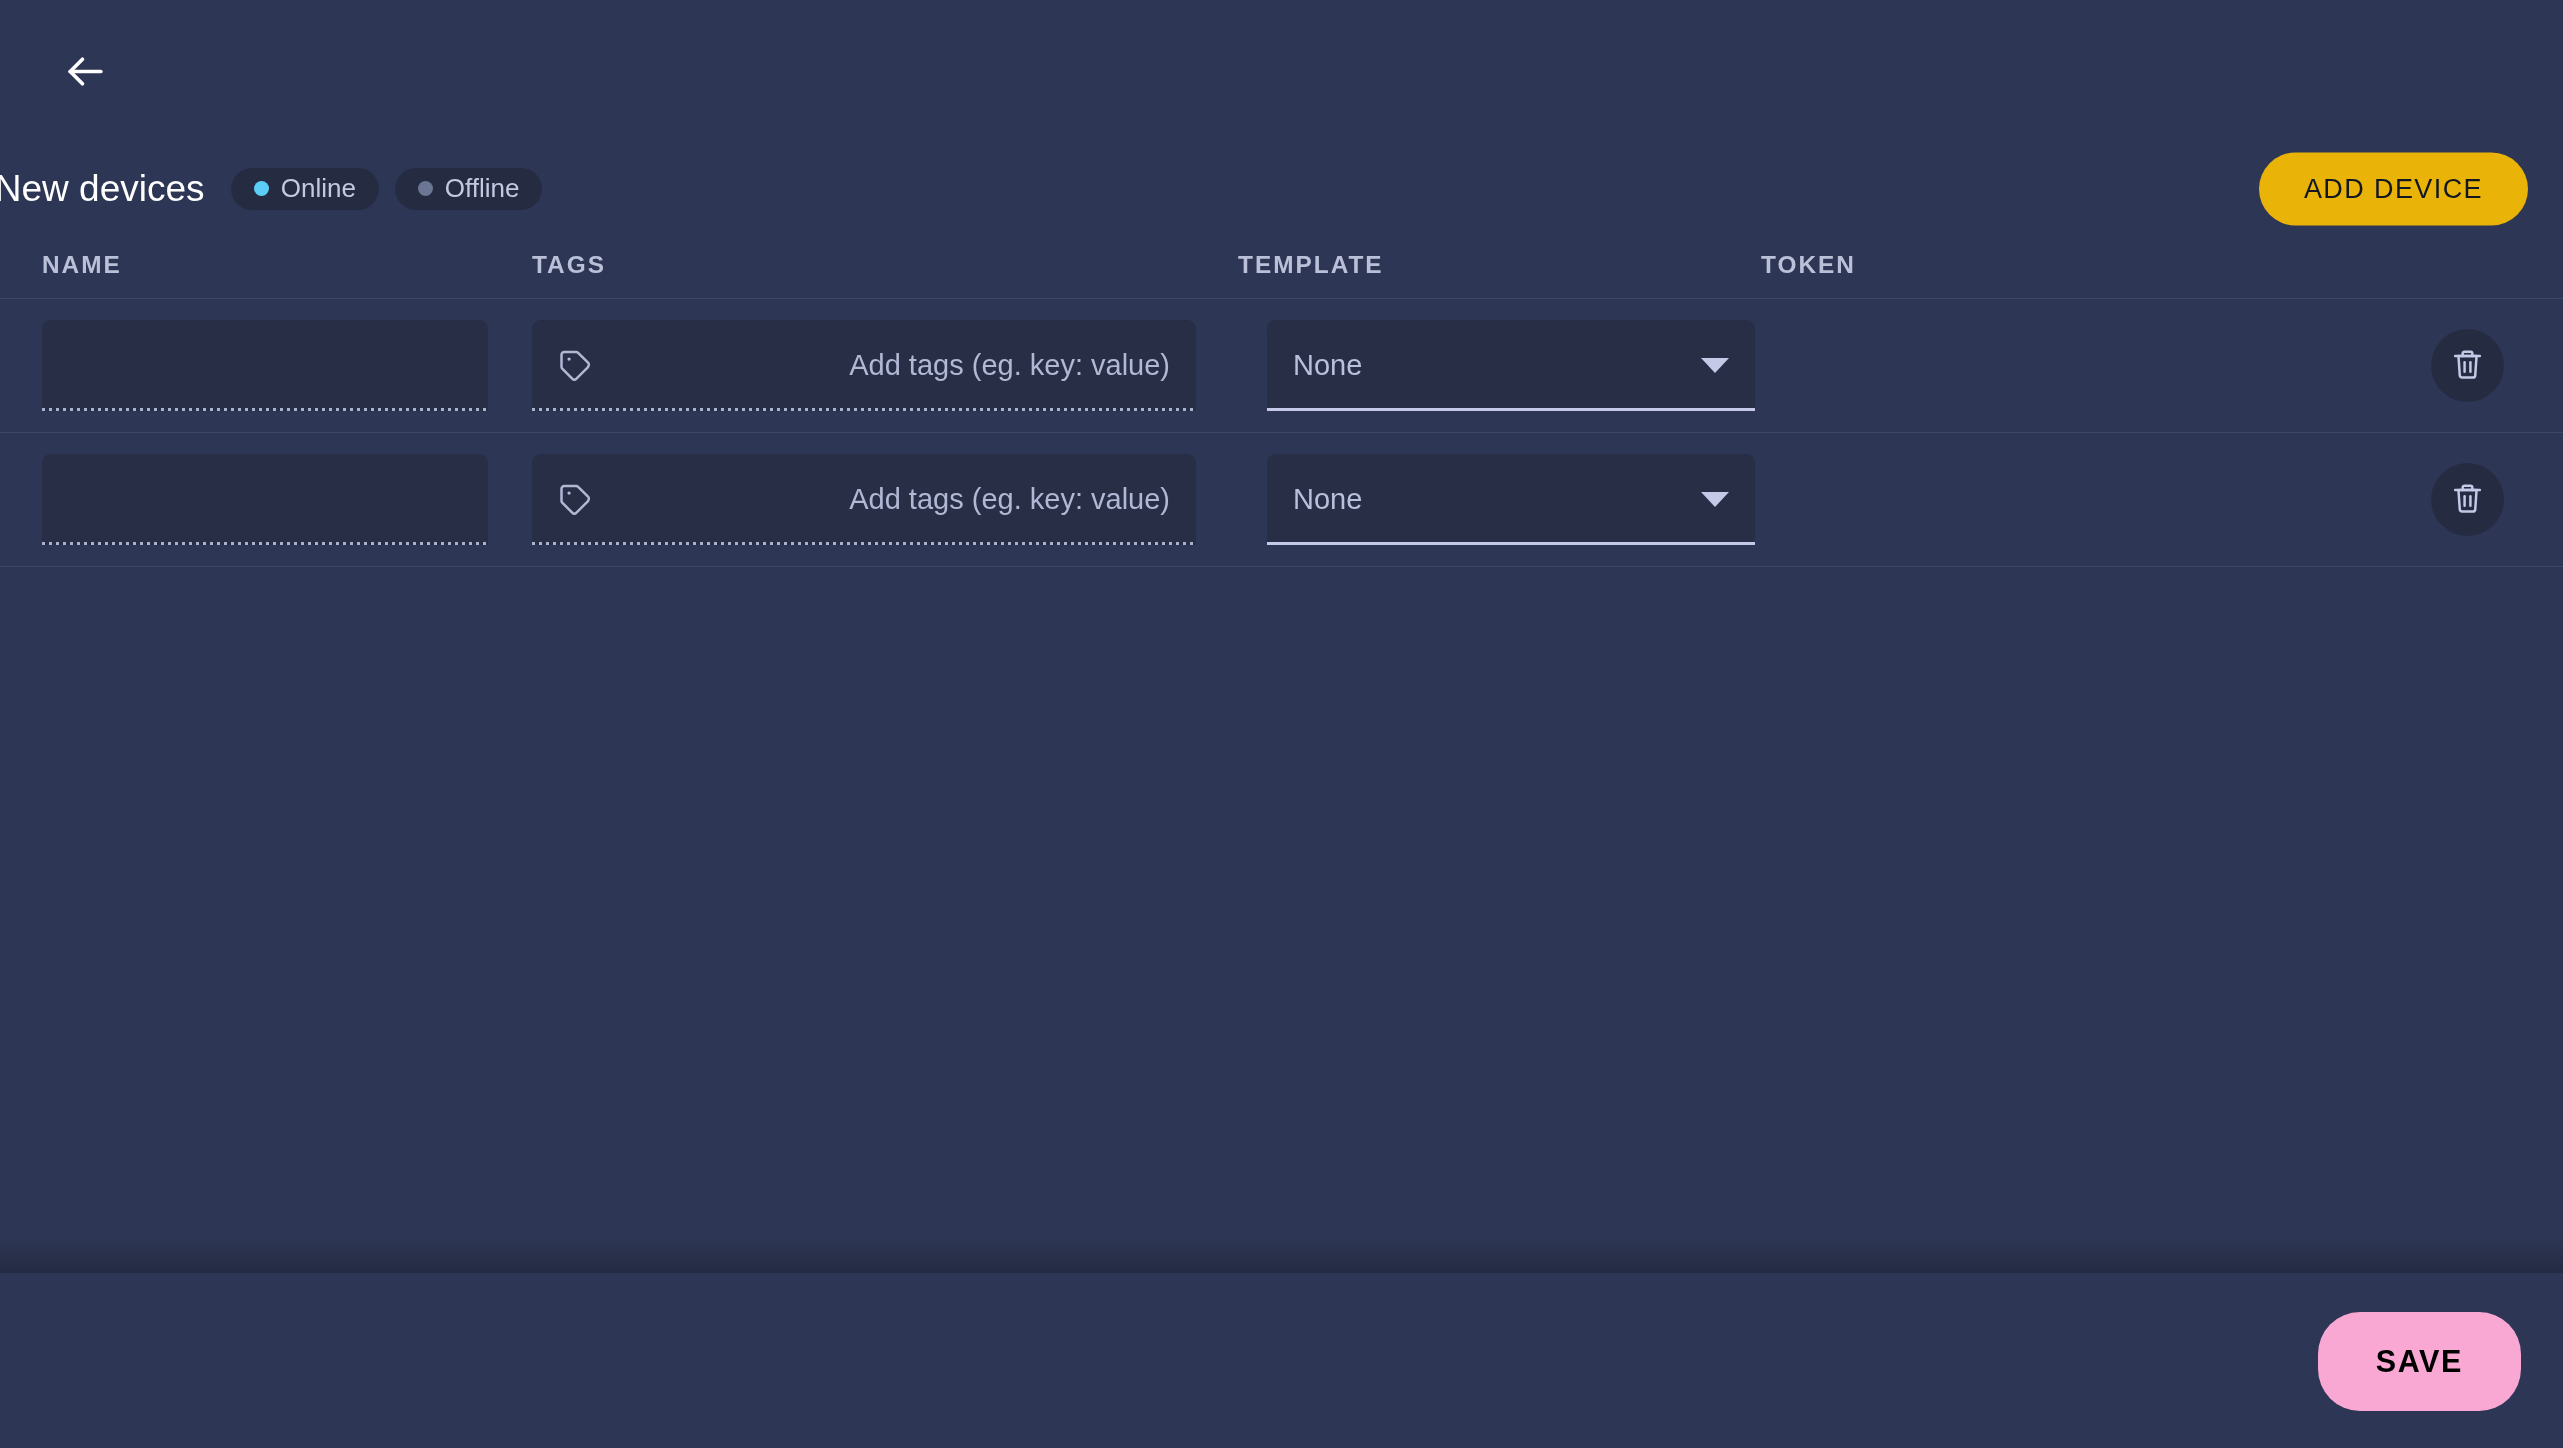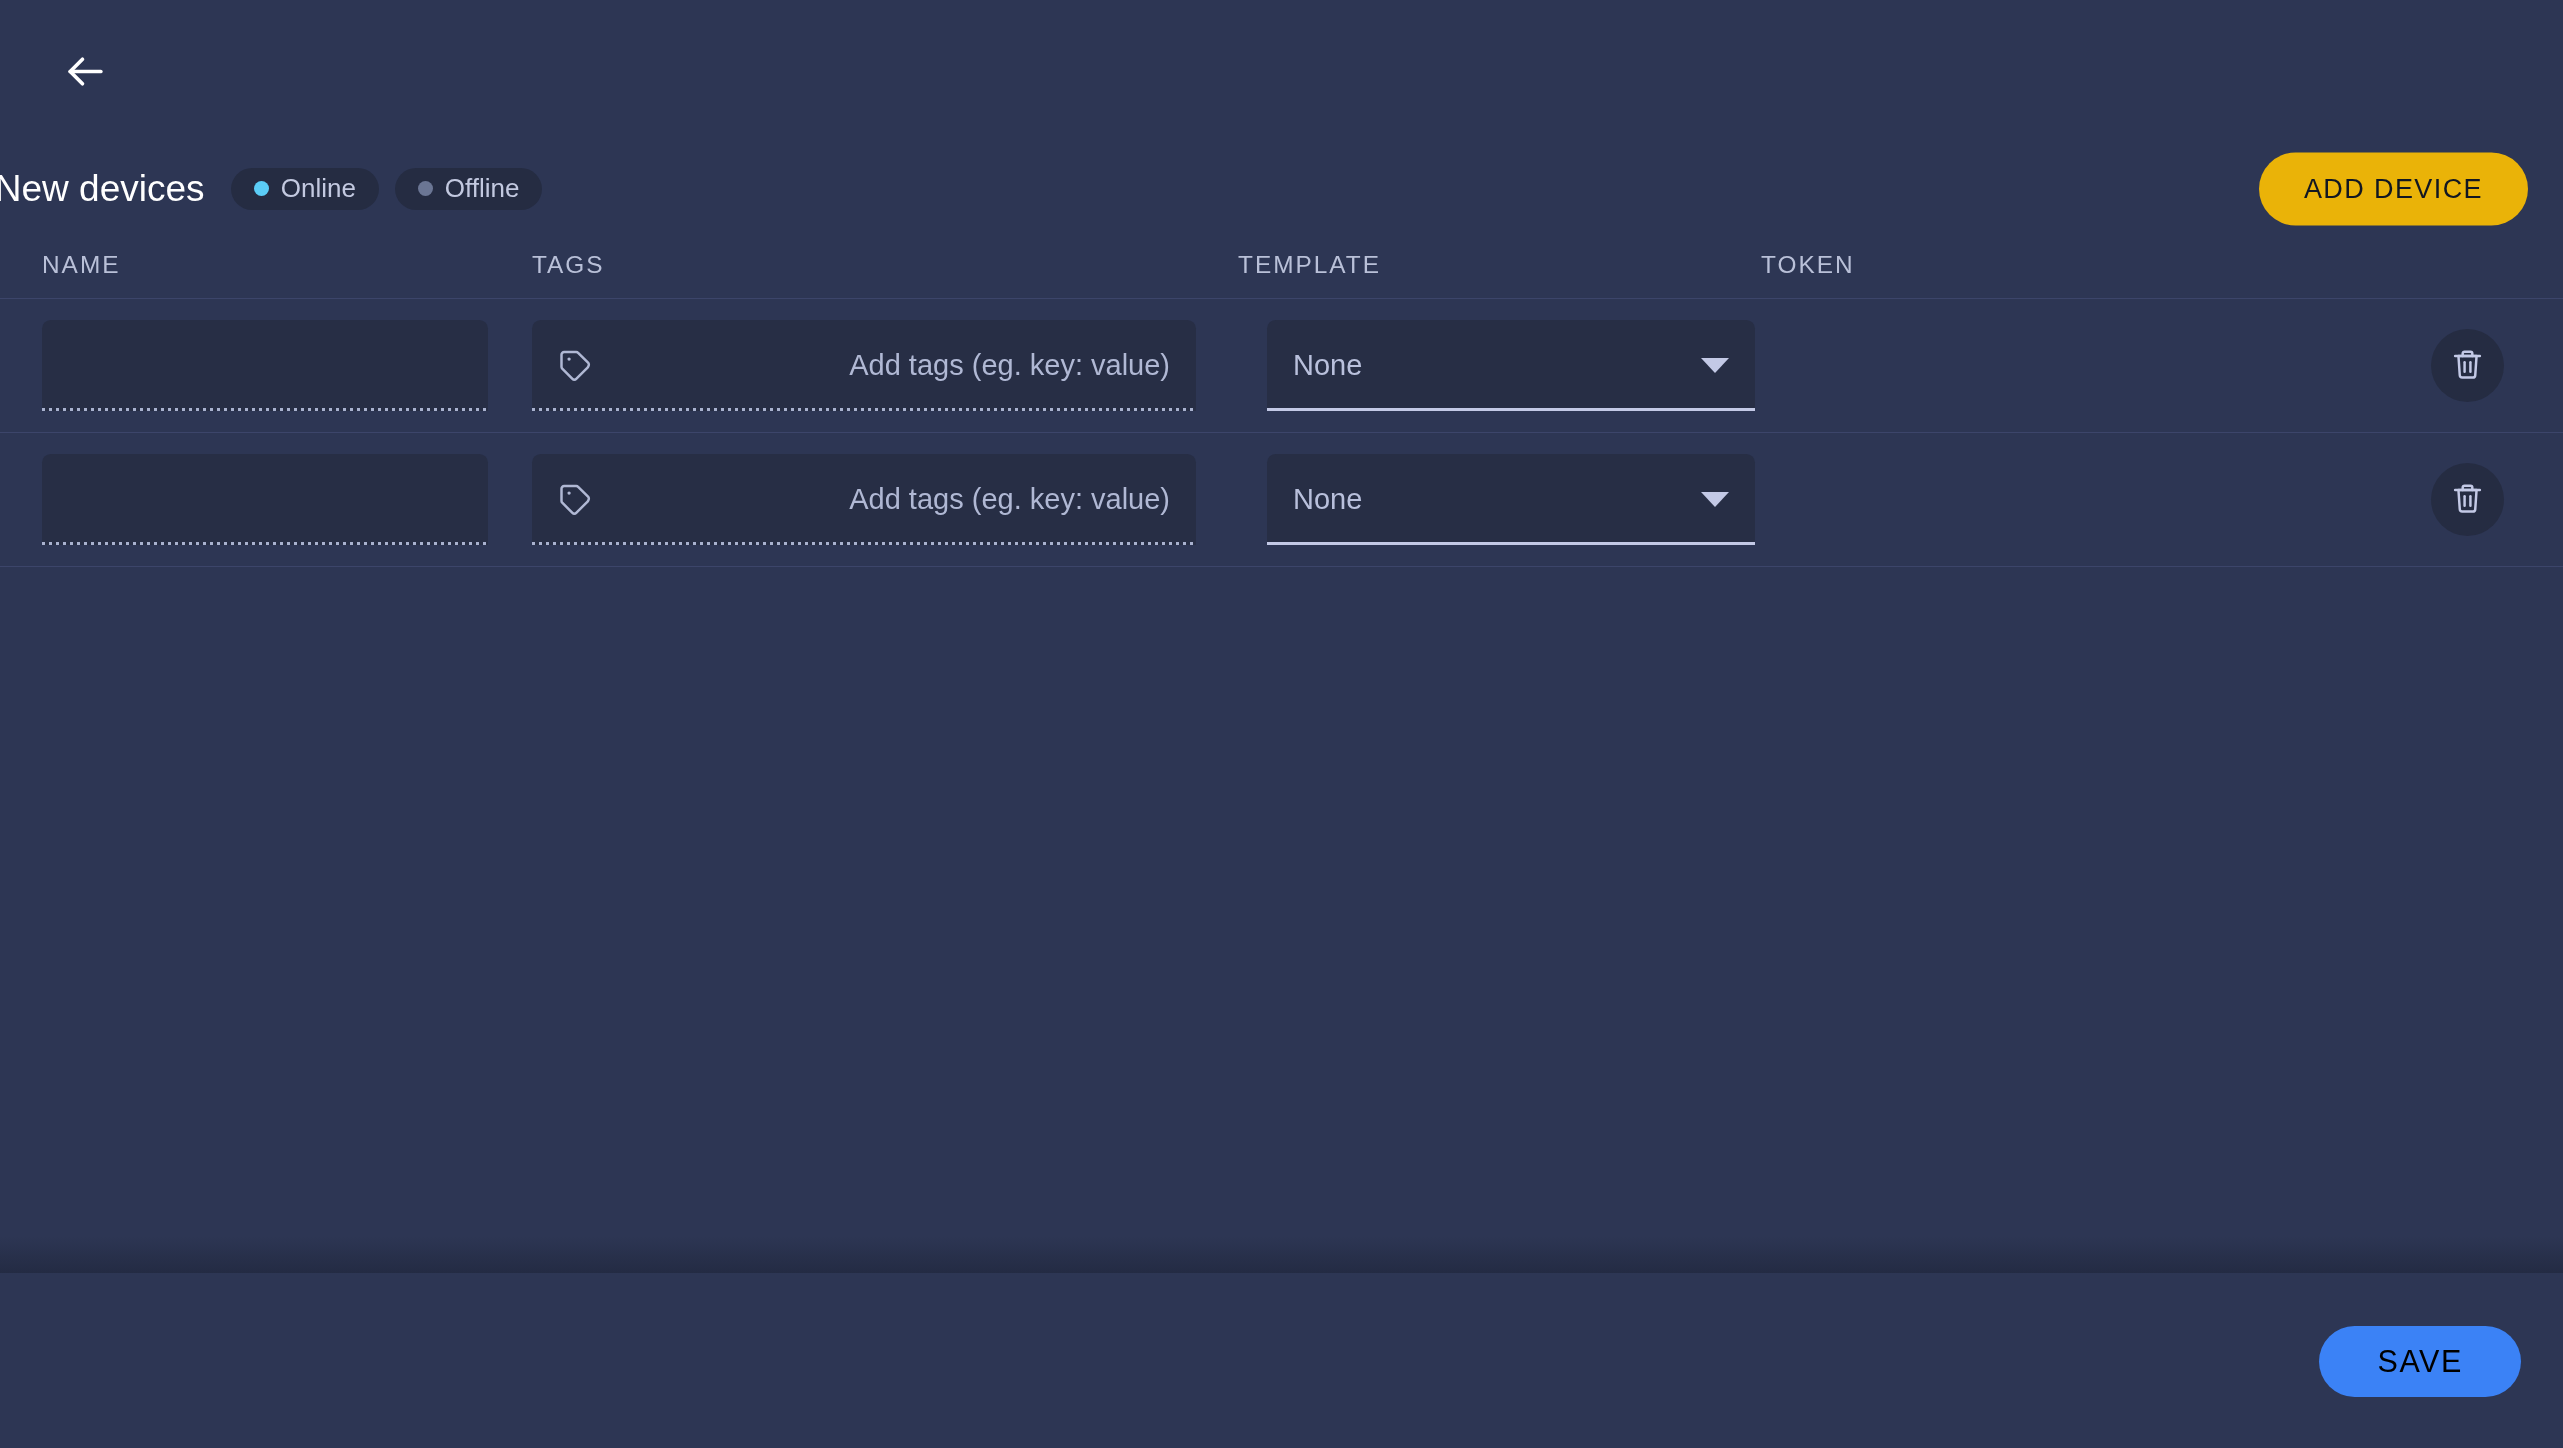--- a/index.html
+++ b/index.html
@@ -152,21 +152,21 @@
     flex: 0 0 68px;
     display: flex;
     align-items: center;
     border-bottom: 0.9px solid #3c456a;
   }
 
   .th {
     font-size: 24.4px;
     letter-spacing: 2px;
     color: #b9c0d8;
-    font-weight: 400;
+    font-weight: 700;
     text-transform: uppercase;
     white-space: nowrap;
   }
 
   .rows { display: flex; flex-direction: column; }
 
   .row {
     height: 134px;
     flex: 0 0 134px;
     display: flex;
@@ -289,30 +289,31 @@
   .footer::before {
     content: "";
     position: absolute;
     left: 0; right: 0; top: -37px;
     height: 37px;
     background: linear-gradient(to bottom, rgba(20,25,40,0) 0%, rgba(20,25,40,0.38) 100%);
     pointer-events: none;
   }
 
   .save-btn {
-    height: 71px;
+    height: 99px;
     padding: 0 58px;
     border-radius: 42px;
     border: none;
-    background: #3b82f6;
+    background: #f9a8d4;
     color: #000000;
     font-family: "Liberation Sans", sans-serif;
     font-size: 30.5px;
     letter-spacing: 1.6px;
     cursor: pointer;
+    font-weight: bold;
   }
 </style>
 </head>
 <body>
 
 <div class="app">
 
   <div class="header">
     <button class="back-btn">
       <span>

